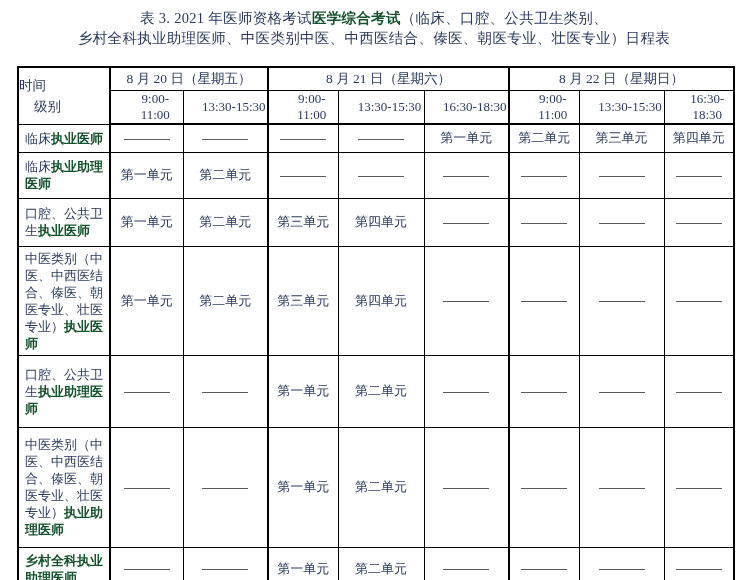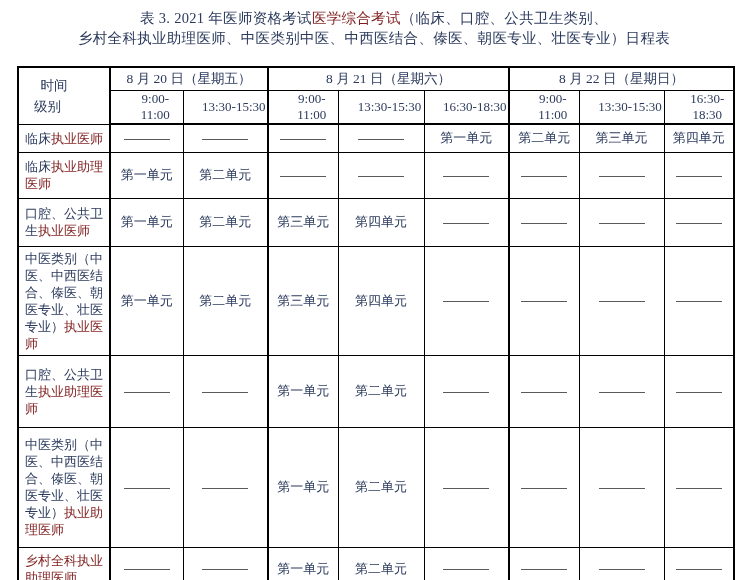--- a/index.html
+++ b/index.html
@@ -15,21 +15,21 @@
   .page { position: relative; width: 748px; height: 580px; }
 
   
   .title-block {
     text-align: center;
     padding-top: 8px;
     font-size: 14.5px;
     line-height: 20px;
     letter-spacing: 0.3px;
   }
-  .bold { font-weight: normal; color: #7f1d1d; }
+  .bold { font-weight: bold; color: #14532d; }
 
   
   table.schedule {
     position: absolute;
     left: 17px;
     top: 66px;
     width: 716px;
     border-collapse: collapse;
     table-layout: fixed;
     border: 2px solid #000;
@@ -41,21 +41,21 @@
     padding: 0;
     font-weight: normal;
     font-size: 13px;
     overflow: hidden;
   }
   .dates-row th { height: 22px; font-size: 13.5px; }
   .times-row th { height: 22px; border-bottom: 2px solid #000; padding-left: 17px; }
   .gb { border-left: 2px solid #000 !important; }
 
   .corner { padding: 0; }
-  .corner-top   { text-align: center; padding: 2px 20px 0 0; }
+  .corner-top   { text-align: left; padding: 2px 20px 0 0; }
   .corner-bottom{ text-align: left;  padding: 3px 0 0 15px; }
 
   td.label {
     text-align: left;
     padding: 3px 4px 3px 6px;
     line-height: 17px;
     word-break: break-all;
     line-break: anywhere;
   }
   .dash {

